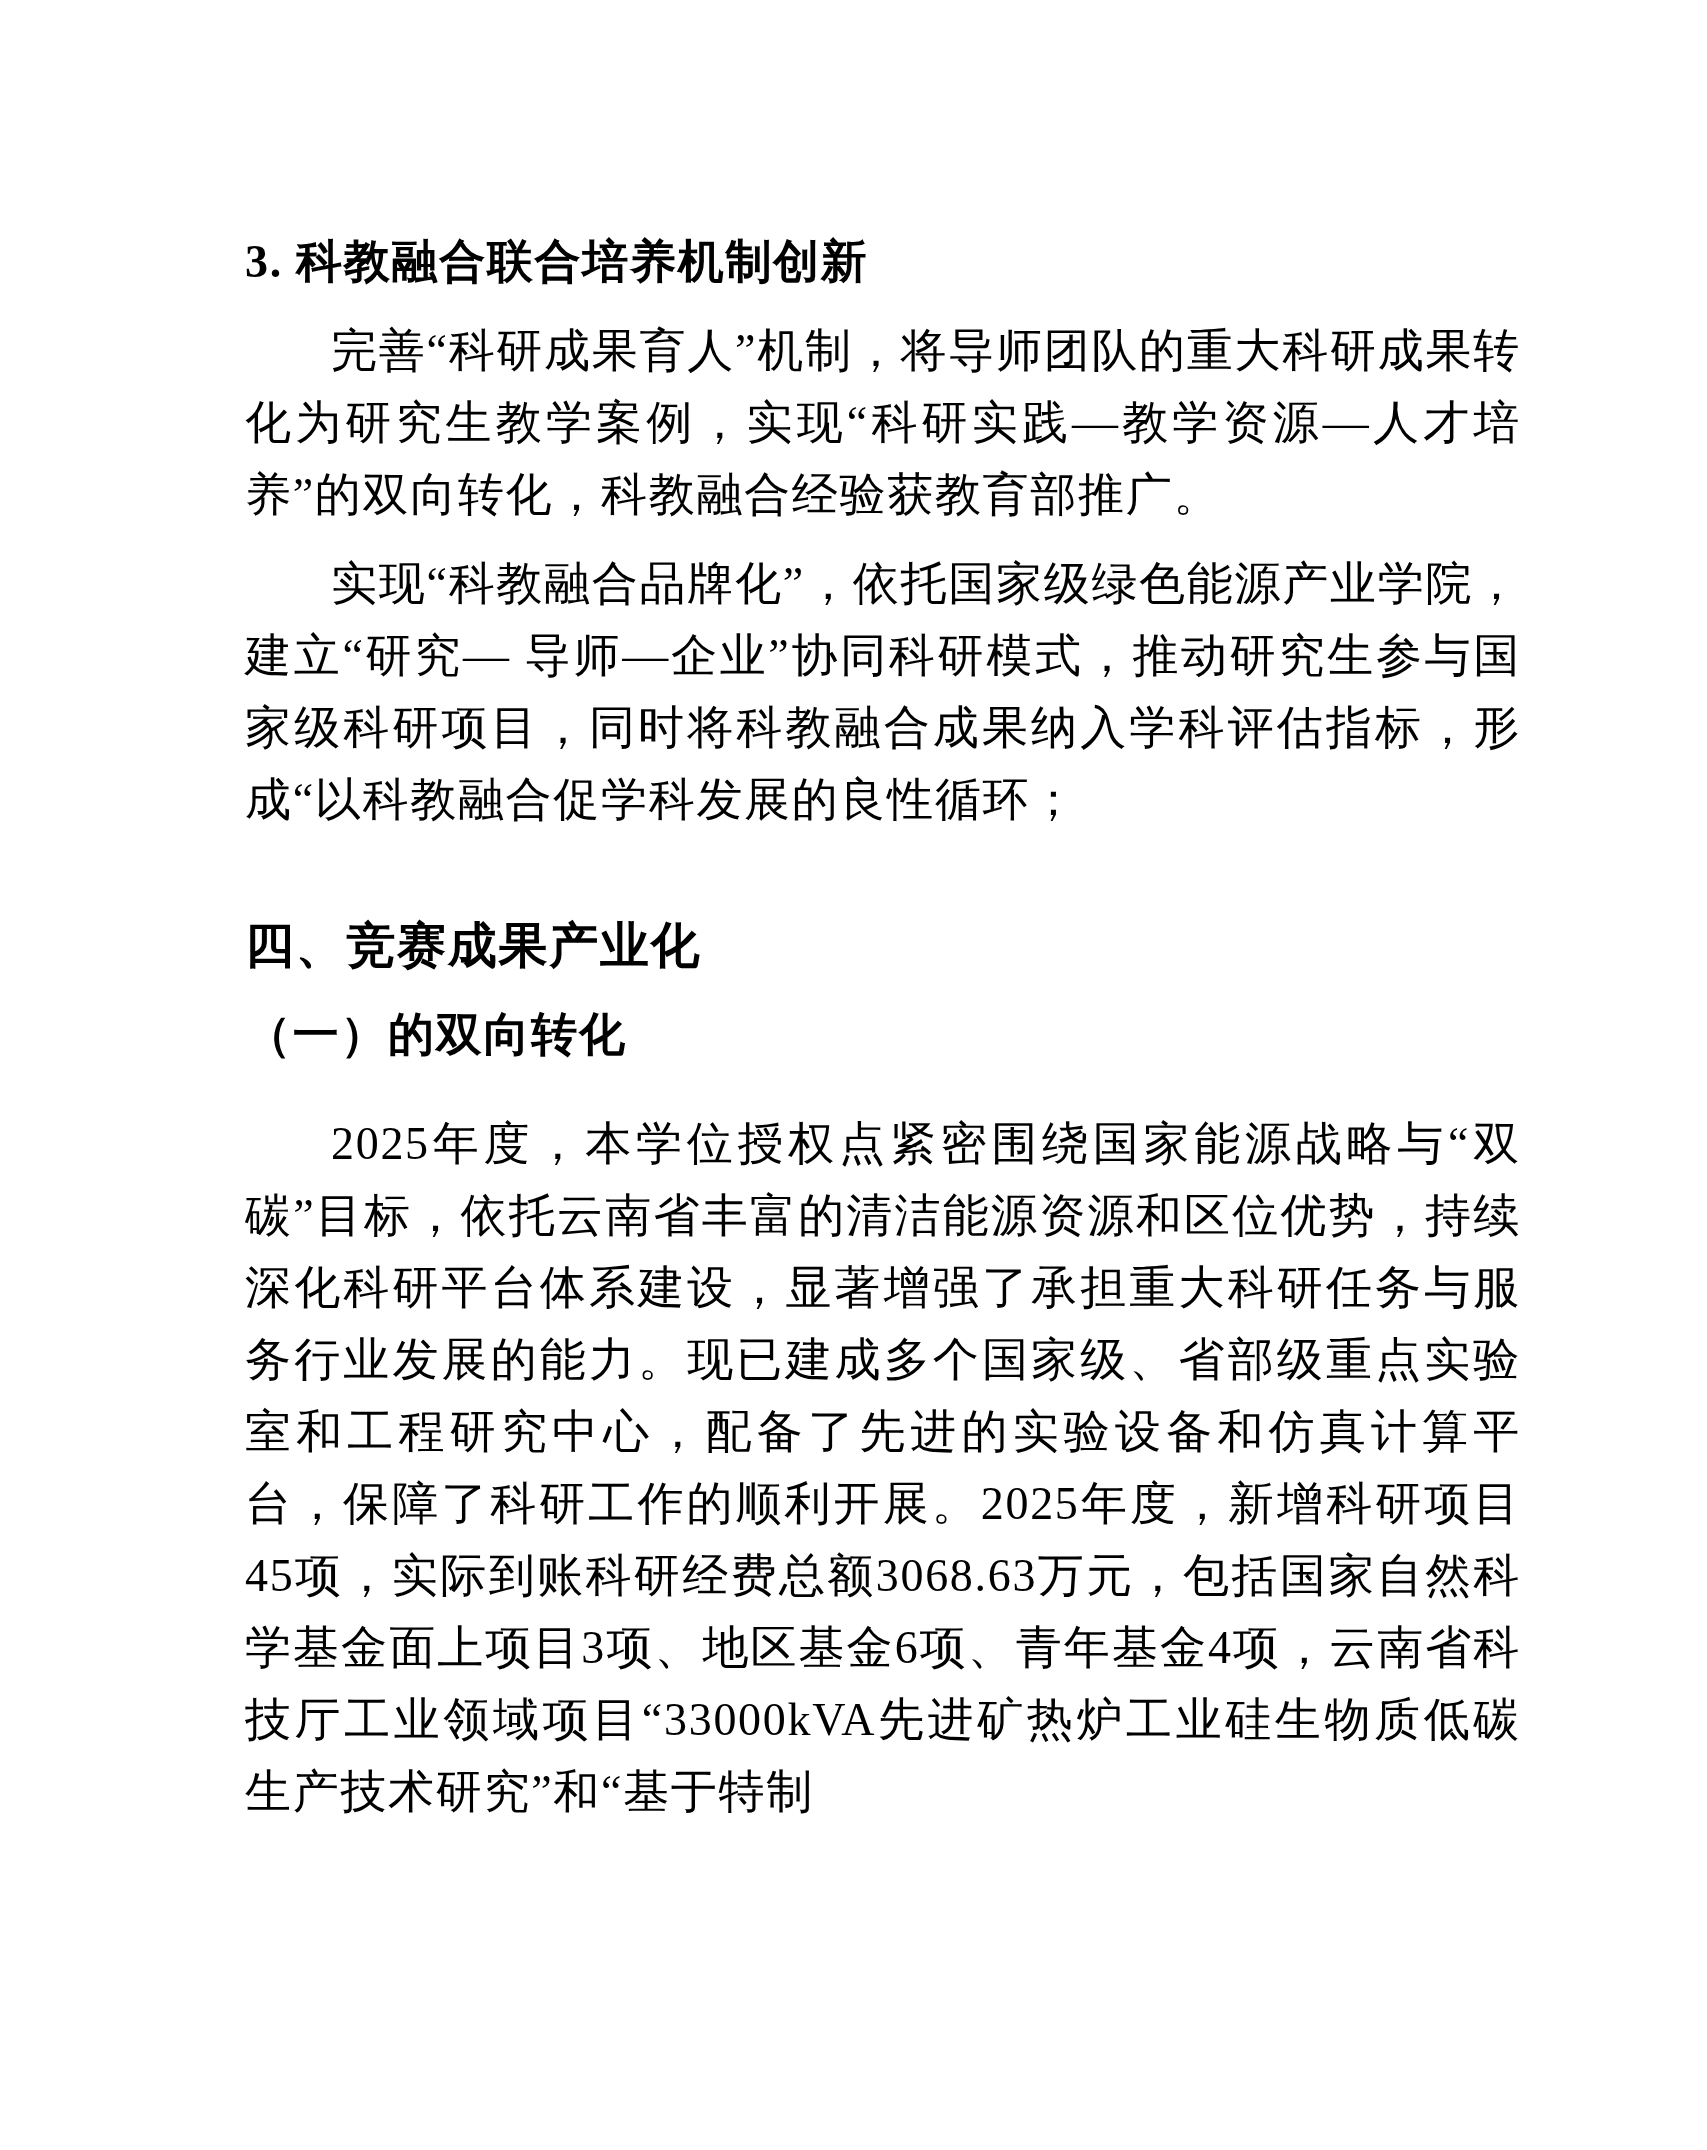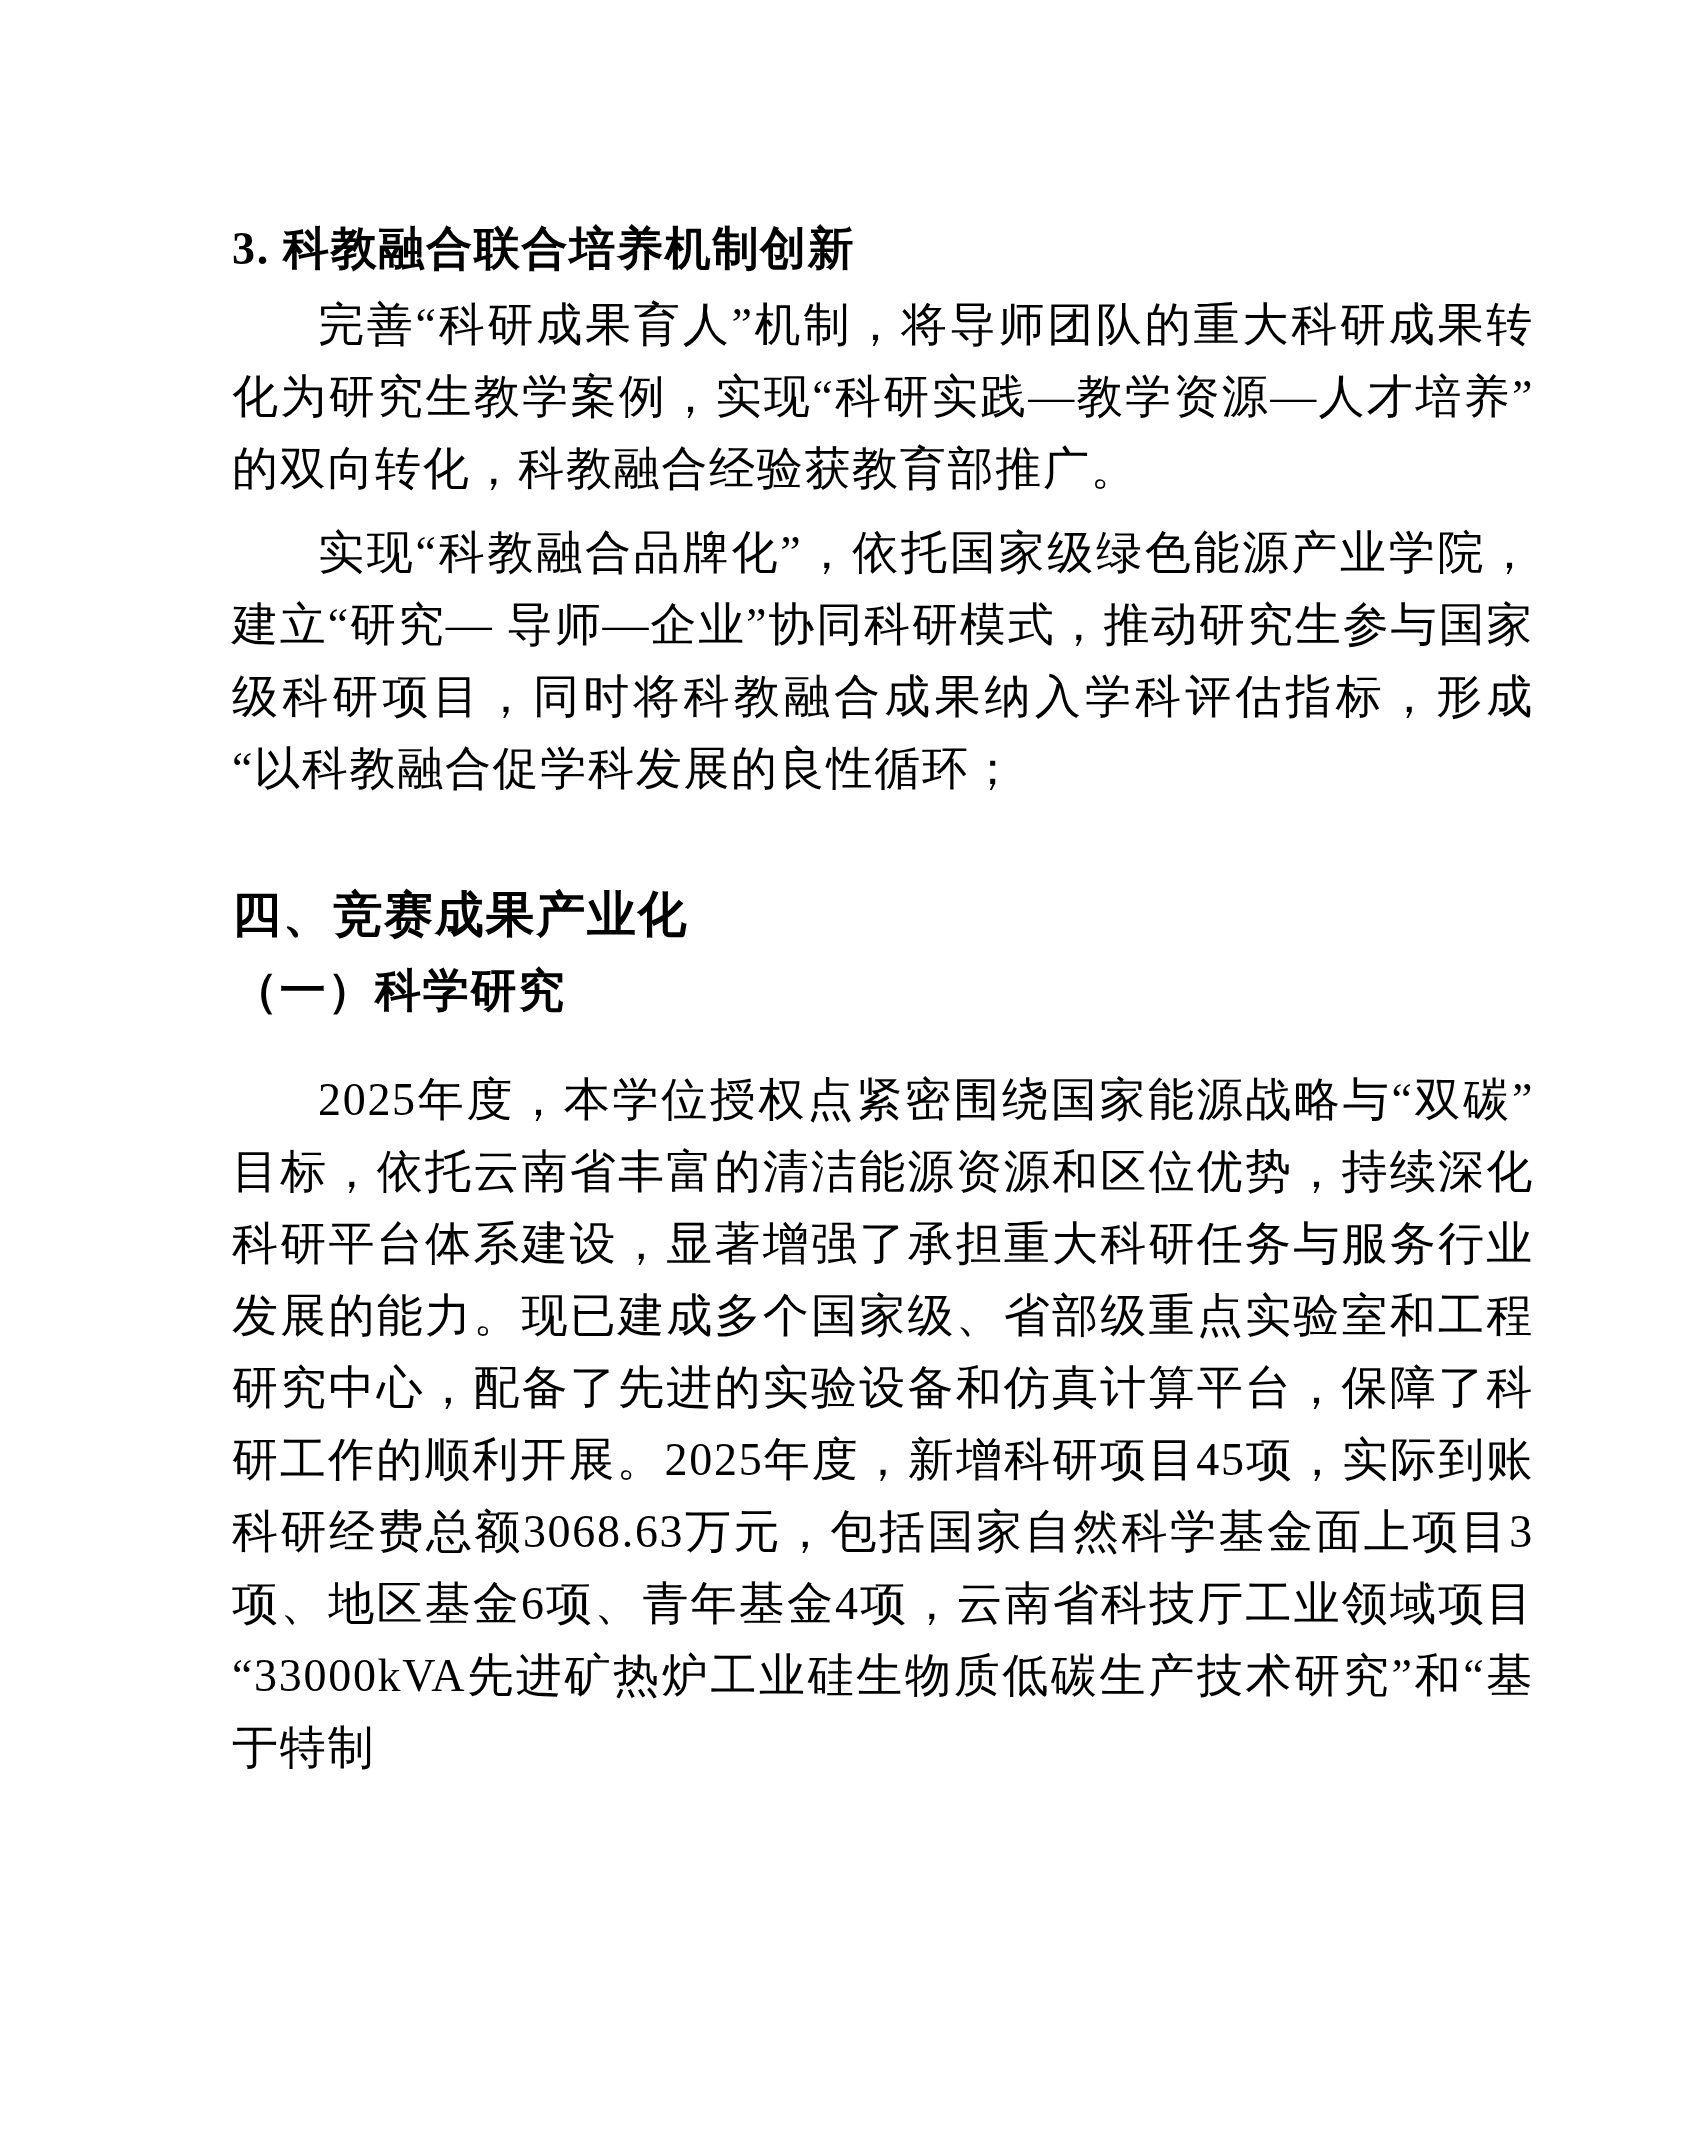--- a/index.html
+++ b/index.html
@@ -20,21 +20,21 @@
     position: absolute;
     left: 228px;
     right: 170px;
     top: 209px;
     font-size: 46px;
     line-height: 72px;
     text-align: justify;
     letter-spacing: 1.7px;
   }
   .content p, .content h2, .content h3 {
-    margin: 4px;
+    margin: 17px;
     padding: 0;
     font-size: 46px;
     line-height: 72px;
   }
   .body {
     text-indent: 86px;
   }
   .h-num {
     font-weight: 700;
     padding-left: 74px;
@@ -63,20 +63,20 @@
     <h3 class="h-num">3. 科教融合联合培养机制创新</h3>
 
     <p class="body">完善“科研成果育人”机制，将导师团队的重大科研成果转化为研究生教学案例，实现“科研实践—教学资源—人才培养”的双向转化，科教融合经验获教育部推广。</p>
 
     <p class="body mt28">实现“科教融合品牌化”，依托国家级绿色能源产业学院，建立“研究— 导师—企业”协同科研模式，推动研究生参与国家级科研项目，同时将科教融合成果纳入学科评估指标，形成“以科教融合促学科发展的良性循环；</p>
 
 
 
     <h2 class="h-sec mt172">四、竞赛成果产业化</h2>
 
-    <h3 class="h-sub">（一）科学研究</h3>
+    <h3 class="h-sub">（一）的双向转化</h3>
 
     <p class="body mt85">2025年度，本学位授权点紧密围绕国家能源战略与“双碳”目标，依托云南省丰富的清洁能源资源和区位优势，持续深化科研平台体系建设，显著增强了承担重大科研任务与服务行业发展的能力。现已建成多个国家级、省部级重点实验室和工程研究中心，配备了先进的实验设备和仿真计算平台，保障了科研工作的顺利开展。2025年度，新增科研项目45项，实际到账科研经费总额3068.63万元，包括国家自然科学基金面上项目3项、地区基金6项、青年基金4项，云南省科技厅工业领域项目“33000kVA先进矿热炉工业硅生物质低碳生产技术研究”和“基于特制</p>
 
   </main>
 
 </div>
 
 
 </body></html>

